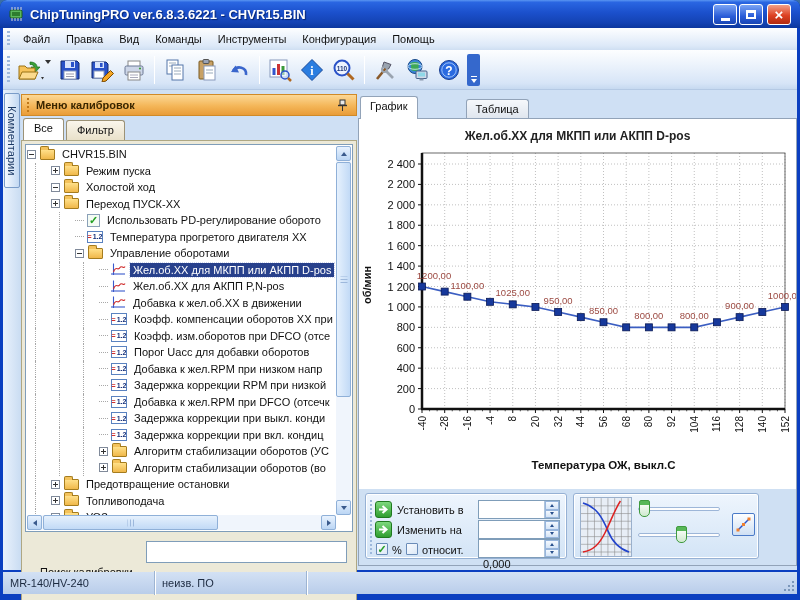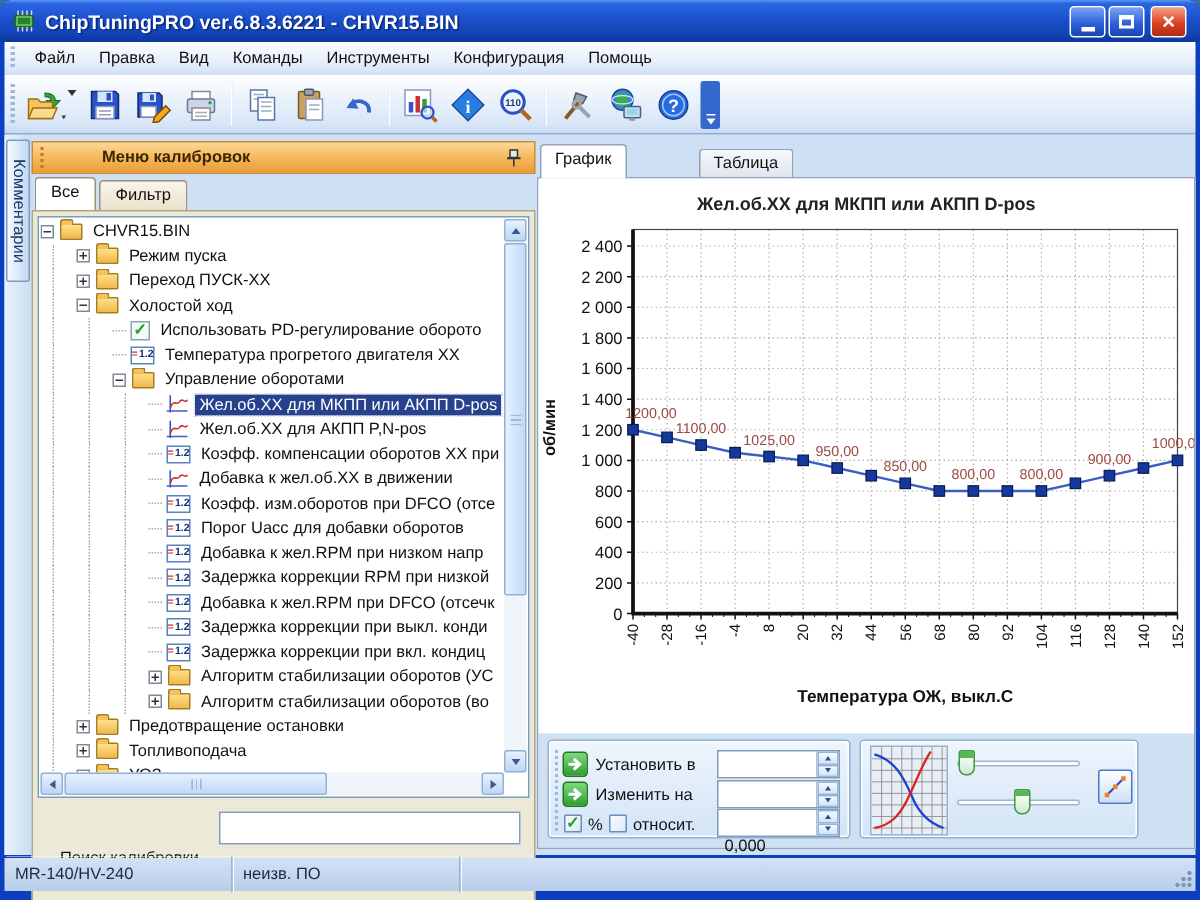--- a/index.html
+++ b/index.html
@@ -44,21 +44,21 @@
   .left-strip{position:absolute;left:0;top:0;width:18px;height:480px;
     background:linear-gradient(90deg,#eaf2fc,#c9dcf2);}
   .side-tab{position:absolute;left:1px;top:3px;width:16px;height:95px;
     background:linear-gradient(90deg,#f6faff,#c2d8f2);border:1px solid #7a9cc8;border-radius:2px;
     display:flex;align-items:center;justify-content:center;}
   .side-tab span{writing-mode:vertical-rl;font-size:11px;color:#1c3a66;white-space:nowrap;}
   
   .left-panel{position:absolute;left:18px;top:4px;width:336px;height:472px;}
   .panel-header{position:absolute;left:0;top:0;width:336px;height:22px;
     background:linear-gradient(180deg,#fcd896,#f4b658 55%,#e99c38);
-    border:1px solid #d08a28;display:flex;align-items:center;gap:32px;}
+    border:1px solid #d08a28;display:flex;align-items:center;}
   .panel-header .ph-grip{width:4px;height:14px;margin:0 6px 0 4px;
     background:repeating-linear-gradient(180deg,#c07818 0 2px,transparent 2px 4px);
     background-size:2px 100%;background-repeat:no-repeat;background-position:center;}
   .panel-header .ph-text{font-weight:bold;color:#3a2600;}
   .pin-btn{position:absolute;right:6px;top:3px;width:15px;height:15px;display:flex;align-items:center;justify-content:center;}
   .ptabs{position:absolute;left:2px;top:24px;height:22px;display:flex;align-items:flex-end;}
   .ptab{height:20px;padding:3px 10px 0;border:1px solid #9c9276;border-bottom:none;border-radius:3px 3px 0 0;
     background:linear-gradient(180deg,#faf6ec,#e9e1ca);margin-right:2px;}
   .ptab.active{height:22px;background:#fff;position:relative;z-index:2;}
   .panel-body{position:absolute;left:0;top:46px;width:336px;height:505px;
@@ -388,38 +388,38 @@
                   <i></i>
                   <b></b>
                 </span>
                 <span class="ticon">
                   <span class="fold"></span>
                 </span>
                 <span class="tlabel">Режим пуска</span>
               </div>
               <div class="tree-row">
                 <span class="guide"></span>
+                <span class="expandbox">
+                  <i></i>
+                </span>
+                <span class="ticon">
+                  <span class="fold"></span>
+                </span>
+                <span class="tlabel">Холостой ход</span>
+              </div>
+              <div class="tree-row">
+                <span class="guide"></span>
                 <span class="expandbox plus">
                   <i></i>
                   <b></b>
                 </span>
                 <span class="ticon">
                   <span class="fold"></span>
                 </span>
                 <span class="tlabel">Переход ПУСК-ХХ</span>
-              </div>
-              <div class="tree-row">
-                <span class="guide"></span>
-                <span class="expandbox">
-                  <i></i>
-                </span>
-                <span class="ticon">
-                  <span class="fold"></span>
-                </span>
-                <span class="tlabel">Холостой ход</span>
               </div>
               <div class="tree-row">
                 <span class="guide"></span>
                 <span class="guide"></span>
                 <span class="stub"></span>
                 <span class="ticon">
                   <span class="cicon">✓</span>
                 </span>
                 <span class="tlabel">Использовать PD-регулирование оборото</span>
               </div>
@@ -470,37 +470,37 @@
                   </svg>
                 </span>
                 <span class="tlabel">Жел.об.ХХ для АКПП P,N-pos</span>
               </div>
               <div class="tree-row">
                 <span class="guide"></span>
                 <span class="guide"></span>
                 <span class="guide"></span>
                 <span class="stub"></span>
                 <span class="ticon">
-                  <span class="vicon">1.2</span>
-                </span>
-                <span class="tlabel">Коэфф. компенсации оборотов ХХ при</span>
-              </div>
-              <div class="tree-row">
-                <span class="guide"></span>
-                <span class="guide"></span>
-                <span class="guide"></span>
-                <span class="stub"></span>
-                <span class="ticon">
                   <svg width="15" height="13" viewBox="0 0 15 13">
                     <line x1="2.5" y1="0.5" x2="2.5" y2="12" stroke="#3a5acc" stroke-width="1.1"></line>
                     <line x1="0" y1="11" x2="14" y2="11" stroke="#3a5acc" stroke-width="1.1"></line>
                     <path d="M2.5 9 C5 2 7 8.5 9 4.5 C10.5 1.8 12.5 6.5 14 3.5" stroke="#d03030" stroke-width="1.1" fill="none"></path>
                   </svg>
                 </span>
                 <span class="tlabel">Добавка к жел.об.ХХ в движении</span>
+              </div>
+              <div class="tree-row">
+                <span class="guide"></span>
+                <span class="guide"></span>
+                <span class="guide"></span>
+                <span class="stub"></span>
+                <span class="ticon">
+                  <span class="vicon">1.2</span>
+                </span>
+                <span class="tlabel">Коэфф. компенсации оборотов ХХ при</span>
               </div>
               <div class="tree-row">
                 <span class="guide"></span>
                 <span class="guide"></span>
                 <span class="guide"></span>
                 <span class="stub"></span>
                 <span class="ticon">
                   <span class="vicon">1.2</span>
                 </span>
                 <span class="tlabel">Коэфф. изм.оборотов при DFCO (отсе</span>

